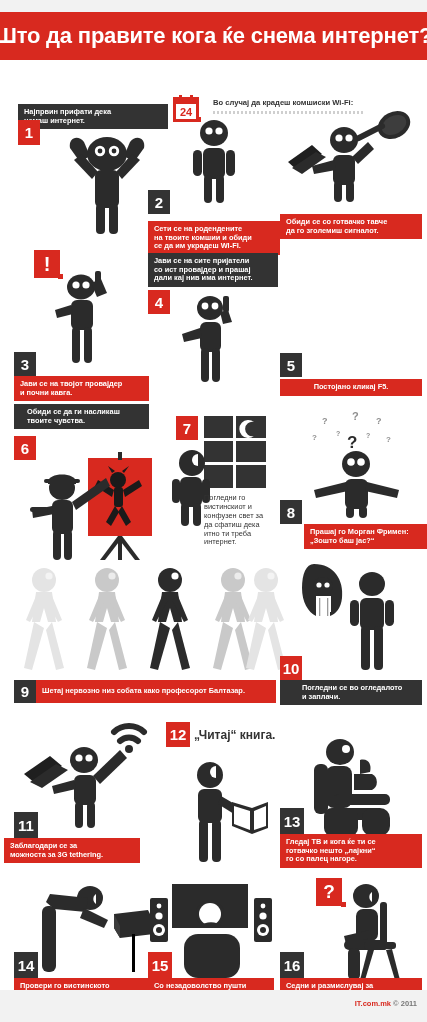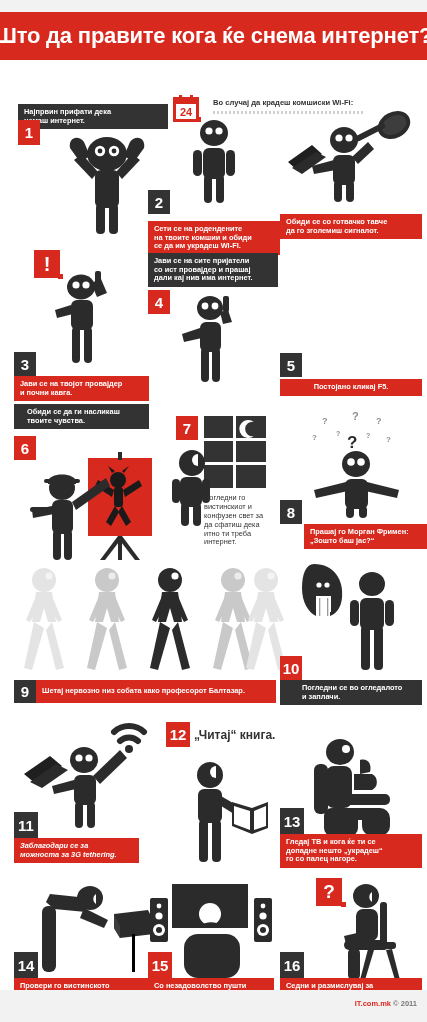--- a/index.html
+++ b/index.html
@@ -384,21 +384,21 @@
       <circle cx="57" cy="40" r="3.6" fill="#fff"></circle>
       <circle cx="67" cy="40" r="3.6" fill="#fff"></circle>
       <rect x="52" y="57" width="22" height="30" rx="6"></rect>
       <path d="M71 58 L98 32 L105 40 L78 66 Z"></path>
       <path d="M52 62 L30 68 L32 76 L54 71 Z"></path>
       <rect x="53" y="84" width="8" height="26" rx="4"></rect>
       <rect x="65" y="84" width="8" height="26" rx="4"></rect>
     </svg>
   </div>
   <div class="numbox dark" style="left:14px;top:800px;width:24px;height:26px;font-size:15px;">11</div>
-  <div class="chip red" style="left:14px;top:826px;width:125px;font-style:italic;">
+  <div class="chip red" style="left:4px;top:826px;width:136px;">
     <span class="txt" style="white-space:pre-line;">Заблагодари се за
 можноста за 3G tethering.</span>
   </div>
 
   <div class="numbox red" style="left:166px;top:710px;width:24px;height:25px;font-size:15px;">12</div>
   <div style="position:absolute;left:194px;top:716px;font-size:12px;font-weight:bold;color:#333;">„Читај“ книга.</div>
   <div class="fig" style="left:180px;top:742px;">
     <svg width="92" height="108" viewBox="0 0 92 108" fill="#2b2b2b">
       <path d="M30 8 A13 13 0 1 1 30 34 A13 13 0 1 1 30 8 Z"></path>
       <path d="M36 12 A6 6 0 0 0 36 24 Z" fill="#fff"></path>
@@ -429,21 +429,21 @@
       <rect x="28" y="74" width="34" height="28" rx="8"></rect>
       <rect x="66" y="74" width="28" height="28" rx="10"></rect>
 
       <path d="M58 40 L76 40 A9 9 0 0 1 76 56 L58 56 Z"></path>
       <path d="M64 26 C72 24 76 30 74 38 L64 40 Z"></path>
     </svg>
   </div>
   <div class="numbox dark" style="left:280px;top:796px;width:24px;height:26px;font-size:15px;">13</div>
   <div class="chip red" style="left:280px;top:822px;width:142px;">
     <span class="txt" style="white-space:pre-line;">Гледај ТВ и кога ќе ти се
-допадне нешто „украдеш“
+готвачко нешто „лајкни“
 го со палец нагоре.</span>
   </div>
 
   <div class="fig" style="left:36px;top:872px;">
     <svg width="130" height="92" viewBox="0 0 130 92" fill="#2b2b2b">
       <ellipse cx="54" cy="14" rx="13" ry="12"></ellipse>
       <path d="M60 10 A6 6 0 0 0 60 20 Z" fill="#fff"></path>
       <path d="M10 18 L14 10 L52 14 L50 28 L18 25 Z"></path>
       <path d="M48 24 L72 36 L68 44 L44 34 Z"></path>
       <rect x="6" y="22" width="14" height="66" rx="6"></rect>

